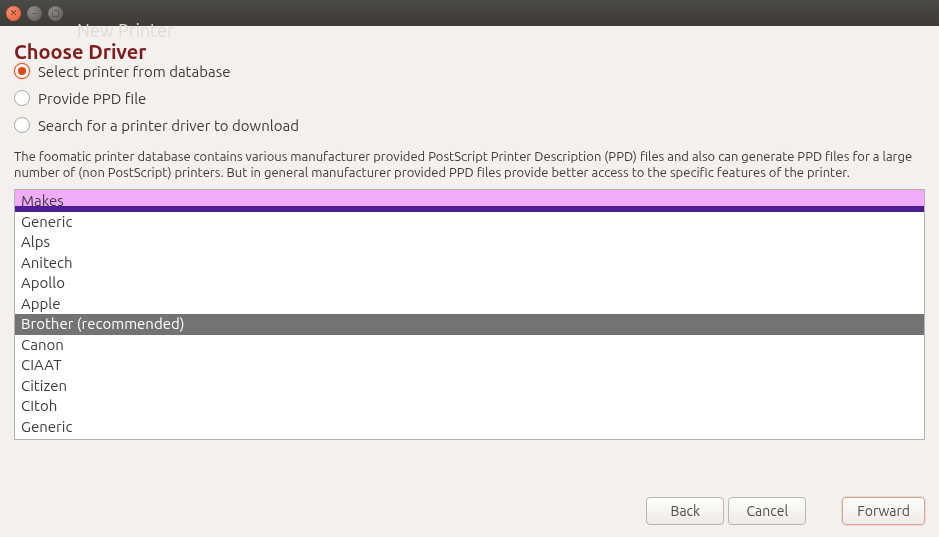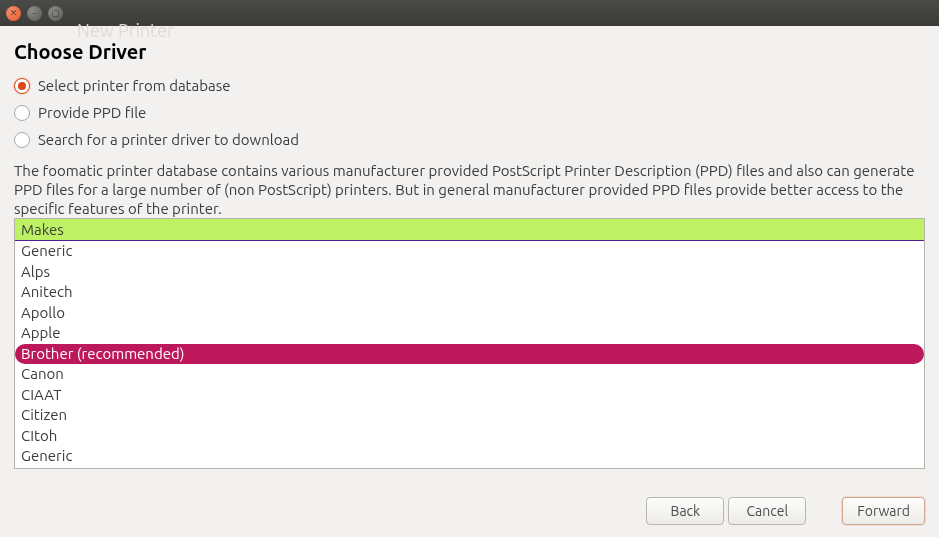--- a/index.html
+++ b/index.html
@@ -42,32 +42,31 @@
       font-size: 18px;
       font-weight: normal;
       margin-top: 33px;
     }
     .content {
       padding: 14px 14px 0 14px;
     }
     .heading {
       font-size: 20px;
       font-weight: bold;
-      color: #000000;
-      margin-bottom: 14px;
+      color: #7f1d1d;
     }
     .radio-group {
       display: flex;
       flex-direction: column;
       gap: 10px;
       margin-bottom: 14px;
     }
     .radio-row {
       display: flex;
-      align-items: center;
+      align-items: flex-start;
       gap: 8px;
       cursor: pointer;
     }
     .radio-outer {
       width: 16px;
       height: 16px;
       border-radius: 50%;
       border: 1px solid #a9a9a9;
       background: #fff;
       display: flex;
@@ -85,57 +84,57 @@
       border-radius: 50%;
       background: #dd4814;
       display: none;
     }
     .radio-outer.checked .radio-inner { display: block; }
     .radio-label {
       font-size: 15px;
       color: #3c3c3c;
     }
     .description {
-      font-size: 15px;
+      font-size: 13px;
       color: #3c3c3c;
       line-height: 1.25;
+      margin-bottom: 8px;
     }
     .list-frame {
       border: 1px solid #b5b2ac;
       background: #ffffff;
       height: 251px;
       overflow: hidden;
       width: 100%;
     }
     .list-header {
       padding: 2px 6px;
       font-size: 15px;
       color: #3c3c3c;
-      border-bottom: 1px solid #4c1d95;
-      background: #bef264;
+      border-bottom: 6px solid #4c1d95;
+      background: #f0abfc;
       height: 22px;
       line-height: 18px;
     }
     .list-body {
       overflow-y: auto;
     }
     .list-item {
       padding: 0 6px;
       font-size: 15px;
       color: #3c3c3c;
       height: 20.5px;
       line-height: 20px;
       cursor: pointer;
       white-space: nowrap;
       overflow: hidden;
     }
     .list-item.selected {
-      background: #be185d;
+      background: #737373;
       color: #ffffff;
-      border-radius: 10px;
     }
     .button-bar {
       position: absolute;
       right: 14px;
       bottom: 12px;
       display: flex;
       gap: 4px;
     }
     .btn {
       min-width: 78px;

